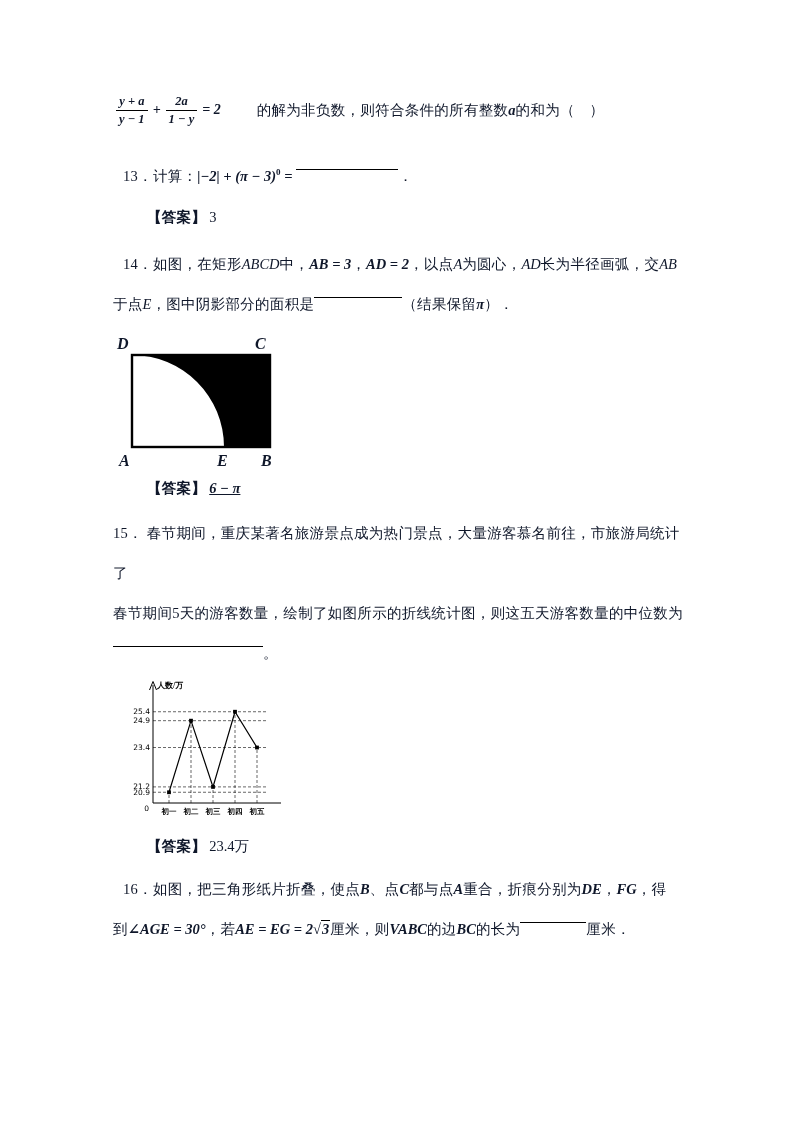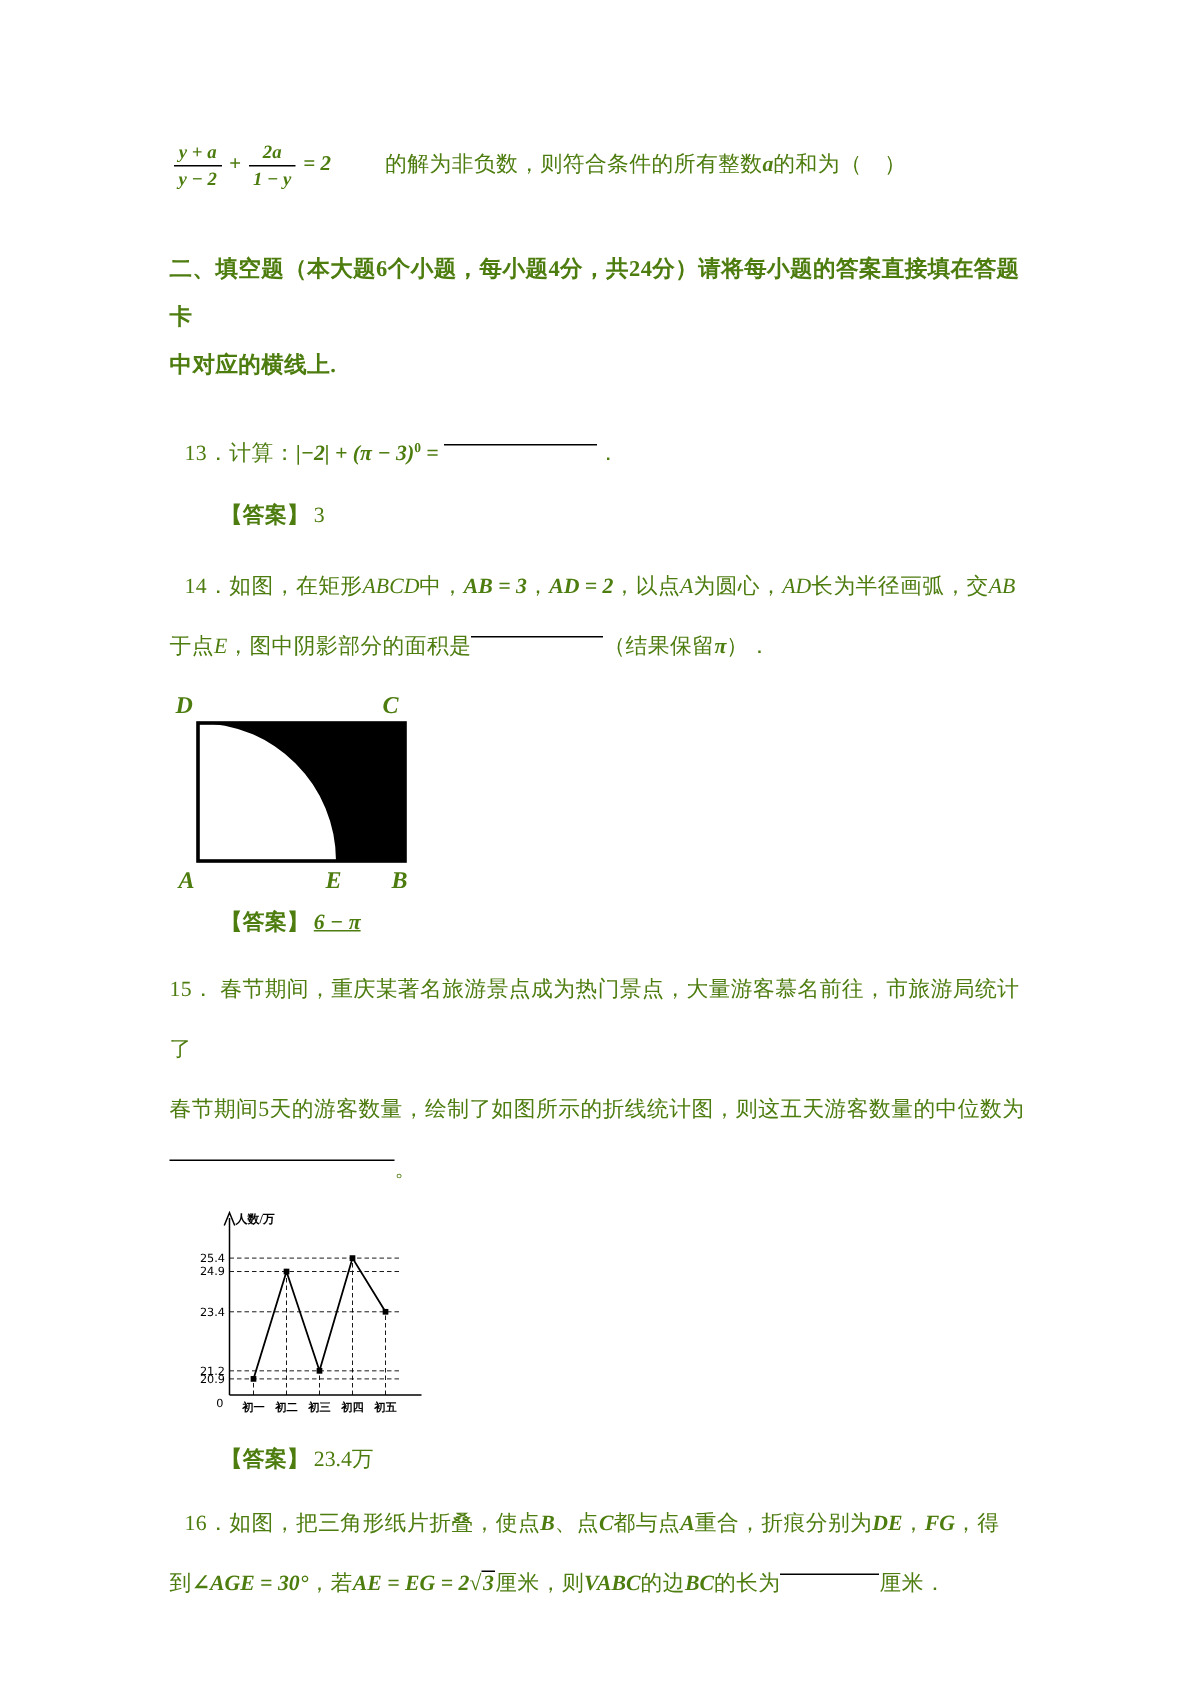--- a/index.html
+++ b/index.html
@@ -1,17 +1,17 @@
 <!DOCTYPE html>
 <html><head>
 <meta charset="utf-8">
 <style>
   html,body{margin:0;padding:0;background:#ffffff;}
   .page{position:relative;width:794px;height:1123px;background:#fff;overflow:hidden;
-        font-family:"Liberation Serif","DejaVu Serif",serif;color:#4d7c0f;}
+        font-family:"Liberation Serif","DejaVu Serif",serif;color:#0f172a;}
   .content{position:absolute;left:113px;top:86px;width:572px;font-size:14.5px;line-height:22px;}
 
   
   .seg-cn{letter-spacing:.3px;}
   .seg-m{font-style:italic;margin-top:20px;}
   .seg-mb{font-style:italic;font-weight:bold;}
   .supseg{font-weight:bold;font-size:9px;}
   .blank{display:inline-block;border-bottom:1px solid #000;height:13px;vertical-align:baseline;}
   .sqrt{font-weight:bold;font-style:italic;white-space:nowrap;}
   .sqrt .radsign{font-style:normal;}
@@ -50,37 +50,33 @@
 </style>
 </head>
 <body>
 
 <div class="page">
   <div class="content">
 
     <div class="q12-line">
       <span class="frac">
         <span class="num">y + a</span>
-        <span class="den">y − 2</span>
+        <span class="den">y − 1</span>
       </span>
       <span class="op">+</span>
       <span class="frac">
         <span class="num">2a</span>
         <span class="den">1 − y</span>
       </span>
       <span class="op">= 2</span>
       <span class="q12-tail"><span class="seg-cn">的解为非负数，则符合条件的所有整数</span><span class="seg-mb">a</span><span class="seg-cn">的和为（　）</span></span>
     </div>
 
 
 
-    <div class="section-header">
-      <div class="line">二、填空题（本大题6个小题，每小题4分，共24分）请将每小题的答案直接填在答题卡</div>
-      <div class="line">中对应的横线上.</div>
-    </div>
 
     <div class="para" style="margin-top:18px;">
       <div class="line first"><span class="seg-cn">13．计算：</span><span class="seg-mb">|−2| + (π − 3)</span><sup class="supseg">0</sup><span class="seg-mb"> = </span><span class="blank" style="width: 102px;">&nbsp;</span><span class="seg-cn">．</span></div>
     </div>
     <div class="answer-line" style="margin-top:10px;">
       <span class="ans-label">【答案】</span><span class="ans-val">3</span>
     </div>
 
     <div class="para">
       <div class="line first"><span class="seg-cn">14．如图，在矩形</span><span class="seg-m">ABCD</span><span class="seg-cn">中，</span><span class="seg-mb">AB = 3</span><span class="seg-cn">，</span><span class="seg-mb">AD = 2</span><span class="seg-cn">，以点</span><span class="seg-m">A</span><span class="seg-cn">为圆心，</span><span class="seg-m">AD</span><span class="seg-cn">长为半径画弧，交</span><span class="seg-m">AB</span></div>

